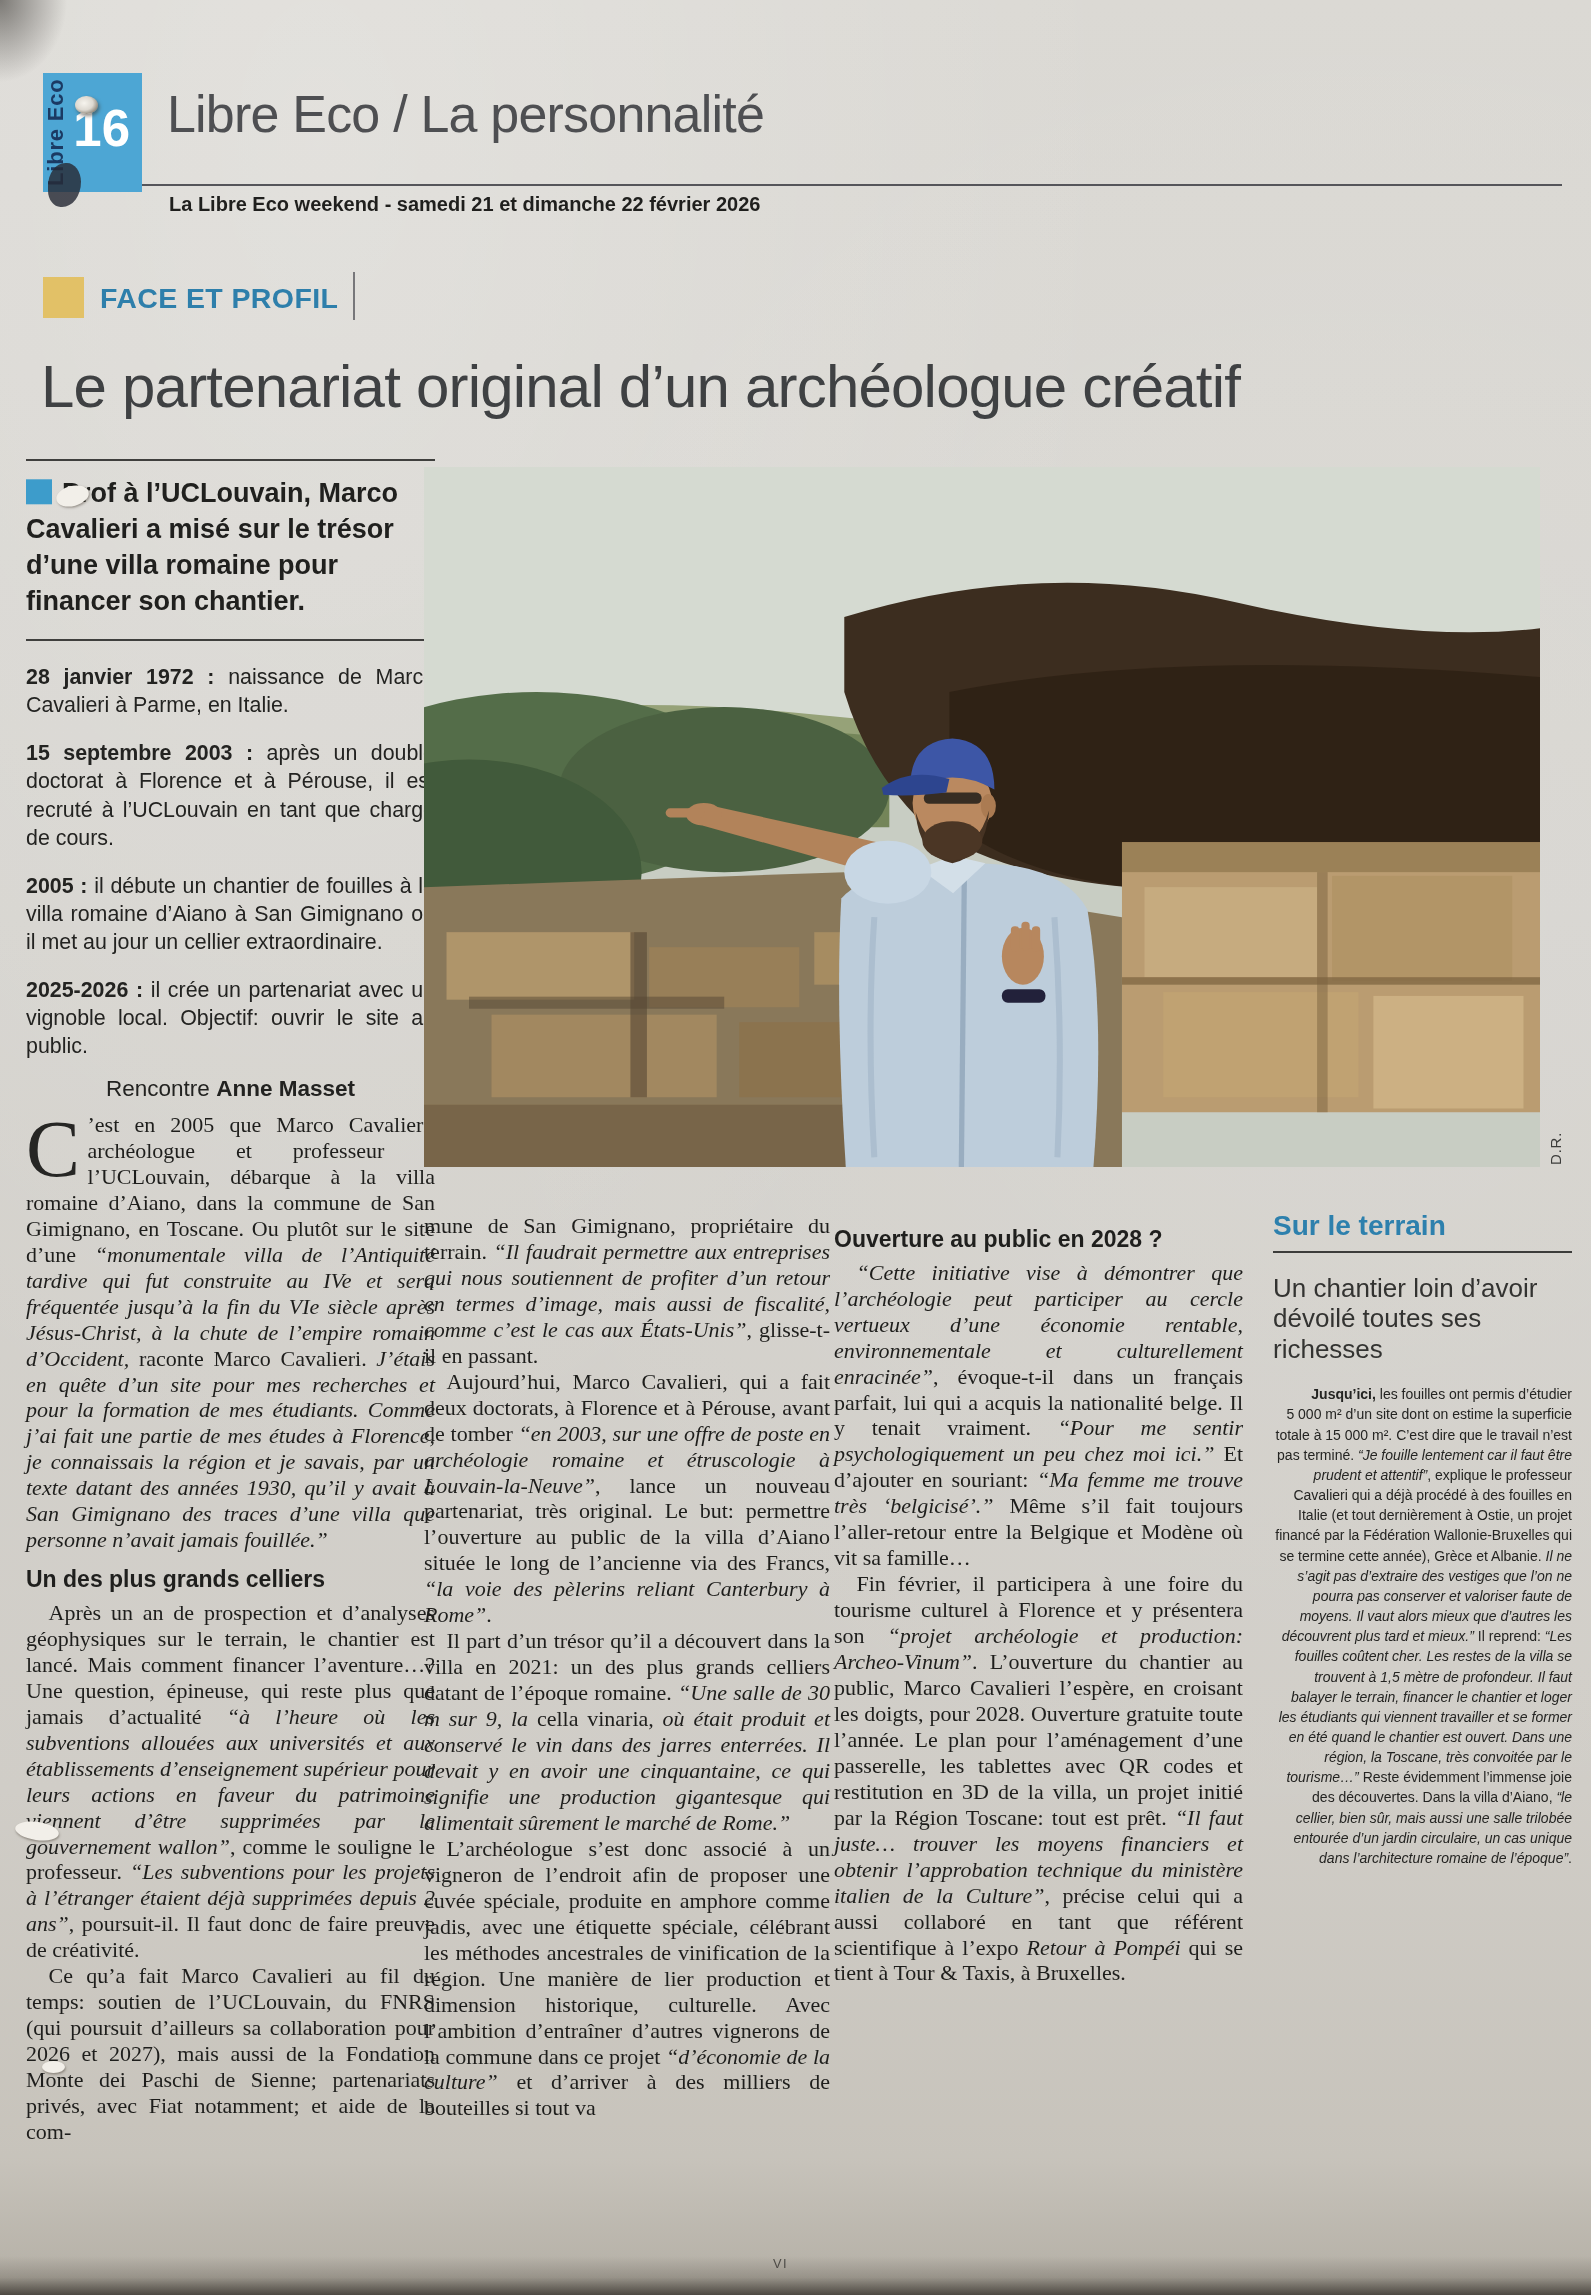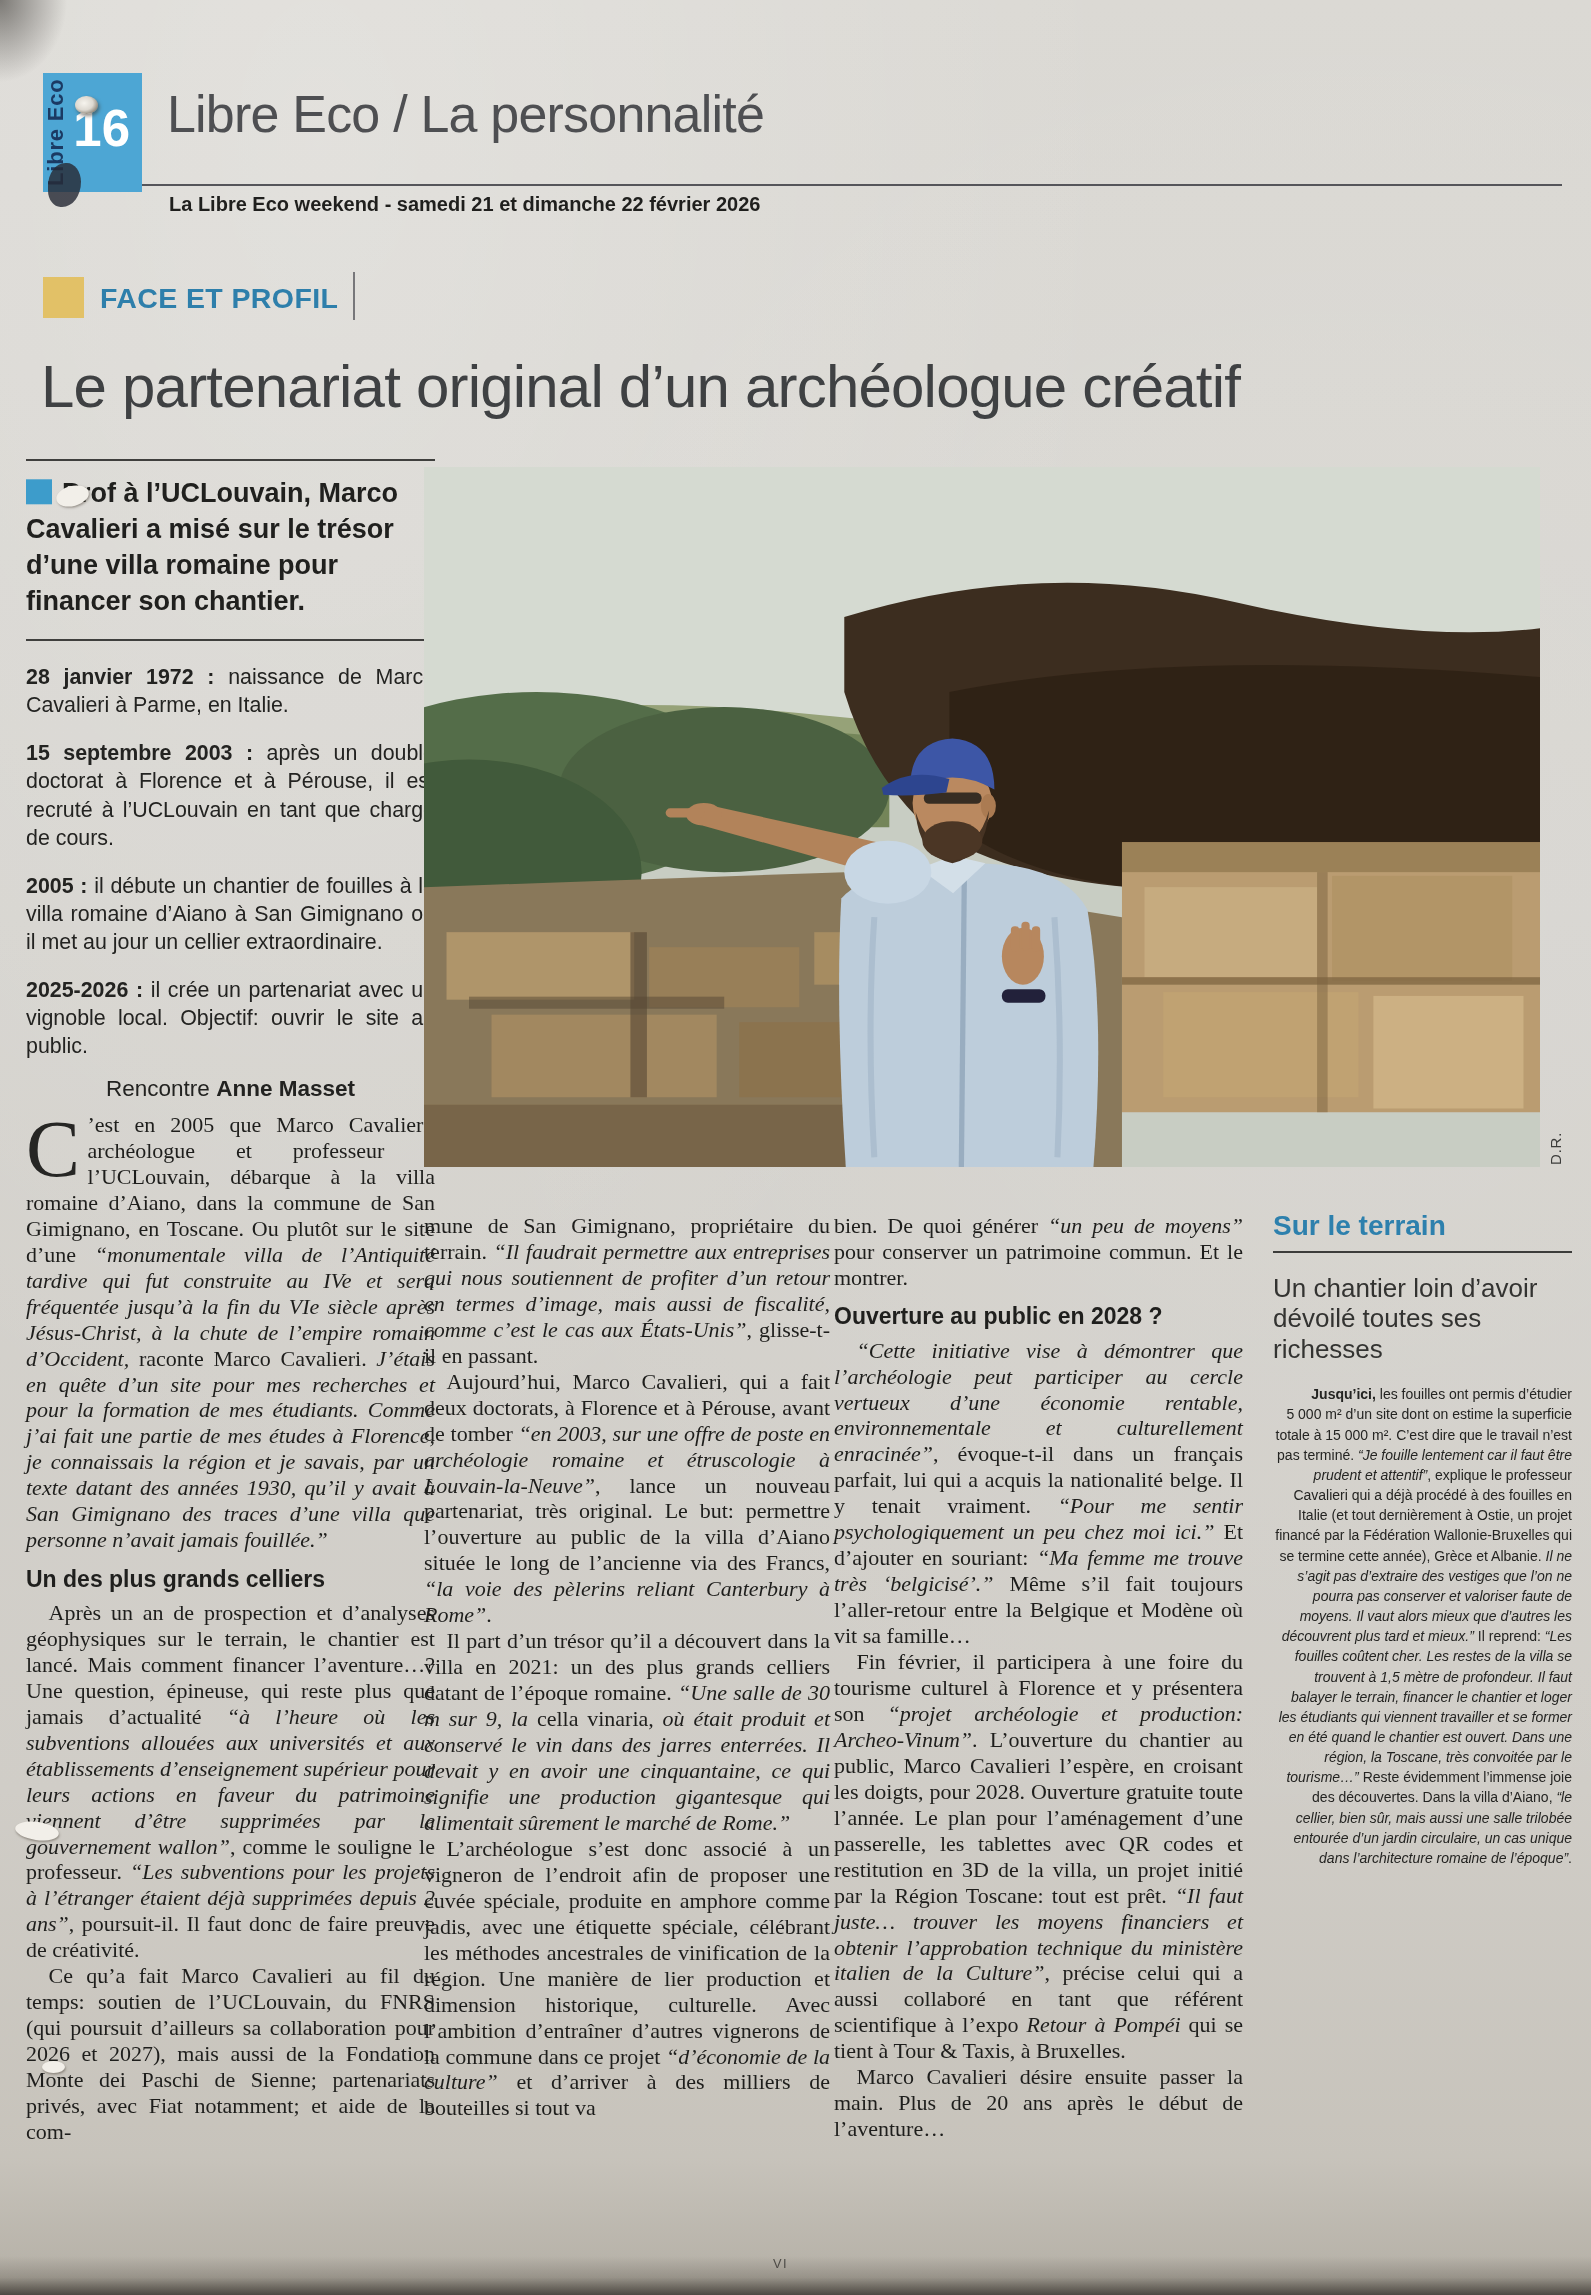--- a/index.html
+++ b/index.html
@@ -167,25 +167,23 @@
   <div class="credit">D.R.</div>
 
   <div class="col col2">
     <p class="para"><span>mune de San Gimignano, propriétaire du terrain. </span><span class="it">“Il faudrait permettre aux entreprises qui nous soutiennent de profiter d’un retour en termes d’image, mais aussi de fiscalité, comme c’est le cas aux États-Unis”</span><span>, glisse-t-il en passant.</span></p>
     <p class="para ind"><span>Aujourd’hui, Marco Cavalieri, qui a fait deux doctorats, à Florence et à Pérouse, avant de tomber </span><span class="it">“en 2003, sur une offre de poste en archéologie romaine et étruscologie à Louvain-la-Neuve”</span><span>, lance un nouveau partenariat, très original. Le but: permettre l’ouverture au public de la villa d’Aiano située le long de l’ancienne via des Francs, </span><span class="it">“la voie des pèlerins reliant Canterbury à Rome”</span><span>.</span></p>
     <p class="para ind"><span>Il part d’un trésor qu’il a découvert dans la villa en 2021: un des plus grands celliers datant de l’époque romaine. </span><span class="it">“Une salle de 30 m sur 9, la </span><span>cella vinaria</span><span class="it">, où était produit et conservé le vin dans des jarres enterrées. Il devait y en avoir une cinquantaine, ce qui signifie une production gigantesque qui alimentait sûrement le marché de Rome.”</span></p>
     <p class="para ind"><span>L’archéologue s’est donc associé à un vigneron de l’endroit afin de proposer une cuvée spéciale, produite en amphore comme jadis, avec une étiquette spéciale, célébrant les méthodes ancestrales de vinification de la région. Une manière de lier production et dimension historique, culturelle. Avec l’ambition d’entraîner d’autres vignerons de la commune dans ce projet </span><span class="it">“d’économie de la culture”</span><span> et d’arriver à des milliers de bouteilles si tout va</span></p>
   </div>
 
   <div class="col col3">
-    <p class="para"><span>bien. De quoi générer </span><span class="it">“un peu de moyens”</span><span> pour conserver un patrimoine commun. Et le montrer.</span></p>
     <h3 class="subhead">Ouverture au public en 2028 ?</h3>
     <p class="para ind"><span class="it">“Cette initiative vise à démontrer que l’archéologie peut participer au cercle vertueux d’une économie rentable, environnementale et culturellement enracinée”</span><span>, évoque-t-il dans un français parfait, lui qui a acquis la nationalité belge. Il y tenait vraiment. </span><span class="it">“Pour me sentir psychologiquement un peu chez moi ici.”</span><span> Et d’ajouter en souriant: </span><span class="it">“Ma femme me trouve très ‘belgicisé’.”</span><span> Même s’il fait toujours l’aller-retour entre la Belgique et Modène où vit sa famille…</span></p>
     <p class="para ind"><span>Fin février, il participera à une foire du tourisme culturel à Florence et y présentera son </span><span class="it">“projet archéologie et production: Archeo-Vinum”</span><span>. L’ouverture du chantier au public, Marco Cavalieri l’espère, en croisant les doigts, pour 2028. Ouverture gratuite toute l’année. Le plan pour l’aménagement d’une passerelle, les tablettes avec QR codes et restitution en 3D de la villa, un projet initié par la Région Toscane: tout est prêt. </span><span class="it">“Il faut juste… trouver les moyens financiers et obtenir l’approbation technique du ministère italien de la Culture”</span><span>, précise celui qui a aussi collaboré en tant que référent scientifique à l’expo </span><span class="it">Retour à Pompéi</span><span> qui se tient à Tour &amp; Taxis, à Bruxelles.</span></p>
-    <p class="para ind"><span>Marco Cavalieri désire ensuite passer la main. Plus de 20 ans après le début de l’aventure…</span></p>
   </div>
 
   <div class="sidebar">
     <div class="sb-head">Sur le terrain</div>
     <div class="sb-rule"></div>
     <h2 class="sb-title">Un chantier loin d’avoir dévoilé toutes ses richesses</h2>
     <p class="sb-body"><span class="bd">Jusqu’ici,</span><span> les fouilles ont permis d’étudier 5&nbsp;000 m² d’un site dont on estime la superficie totale à 15&nbsp;000 m². C’est dire que le travail n’est pas terminé. </span><span class="it">“Je fouille lentement car il faut être prudent et attentif”</span><span>, explique le professeur Cavalieri qui a déjà procédé à des fouilles en Italie (et tout dernièrement à Ostie, un projet financé par la Fédération Wallonie-Bruxelles qui se termine cette année), Grèce et Albanie. </span><span class="it">Il ne s’agit pas d’extraire des vestiges que l’on ne pourra pas conserver et valoriser faute de moyens. Il vaut alors mieux que d’autres les découvrent plus tard et mieux.”</span><span> Il reprend: </span><span class="it">“Les fouilles coûtent cher. Les restes de la villa se trouvent à 1,5 mètre de profondeur. Il faut balayer le terrain, financer le chantier et loger les étudiants qui viennent travailler et se former en été quand le chantier est ouvert. Dans une région, la Toscane, très convoitée par le tourisme…”</span><span> Reste évidemment l’immense joie des découvertes. Dans la villa d’Aiano, </span><span class="it">“le cellier, bien sûr, mais aussi une salle trilobée entourée d’un jardin circulaire, un cas unique dans l’architecture romaine de l’époque”</span><span>.</span></p>
   </div>
 
   <div class="speck speck2"></div>

